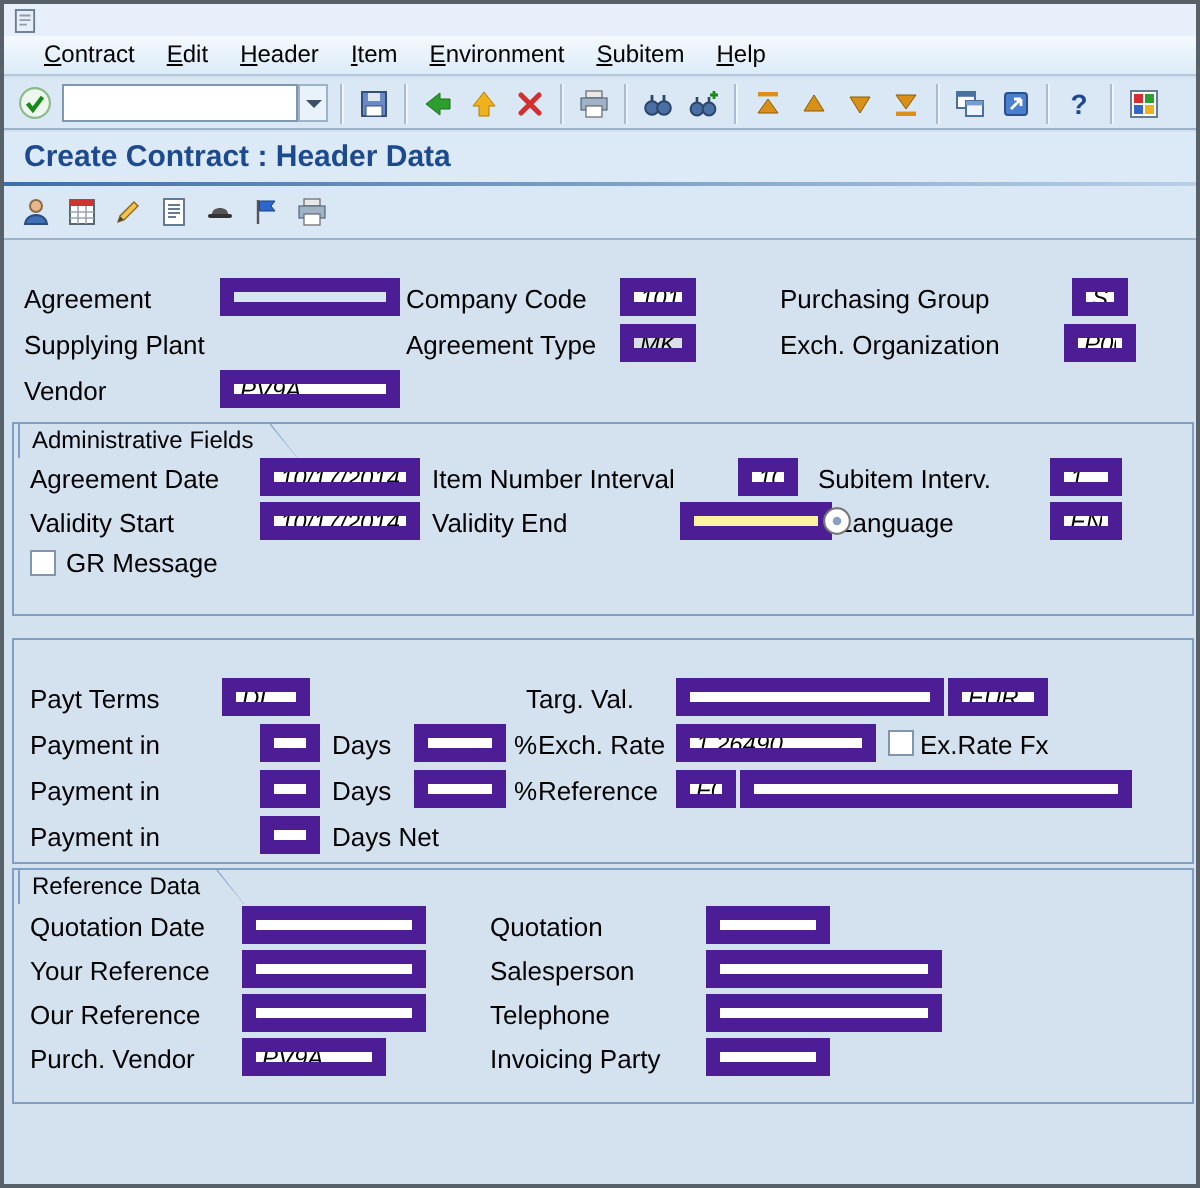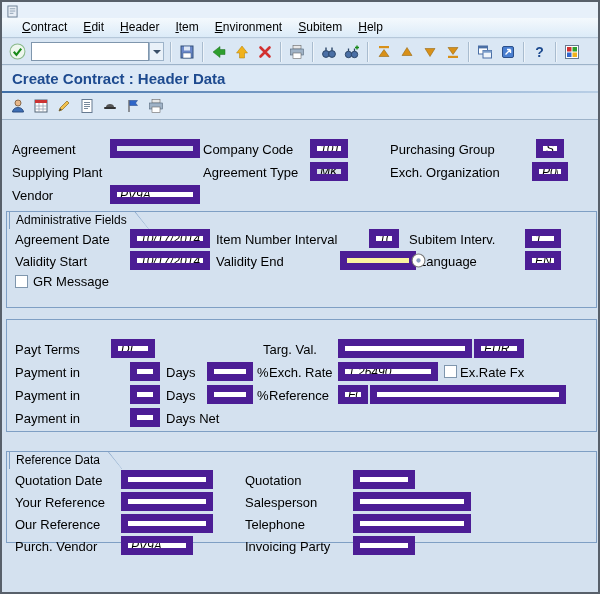--- a/index.html
+++ b/index.html
@@ -319,21 +319,21 @@
       <span class="lbl" style="left:250px;top:68px">%</span>
       <span class="lbl" style="left:262px;top:68px">Reference</span>
       <input class="fld" style="left: 331px; top: 65px; width: 30px;" value="F0">
       <input class="fld" style="left: 363px; top: 65px; width: 196px;" value="">
 
       <span class="lbl" style="left:8px;top:91px">Payment in</span>
       <input class="fld" style="left: 123px; top: 88px; width: 30px;" value="">
       <span class="lbl" style="left:159px;top:91px">Days Net</span>
     </div>
 
-    <div class="tray" style="left:4px;top:331px;width:591px;height:92px">
+    <div class="tray" style="left:4px;top:314px;width:591px;height:118px">
       <div class="tray-tab">
         <span class="tray-tab-in">Reference Data</span>
       </div>
       <span class="lbl" style="left:8px;top:21px">Quotation Date</span>
       <input class="fld" style="left: 114px; top: 18px; width: 92px;" value="">
       <span class="lbl" style="left:238px;top:21px">Quotation</span>
       <input class="fld" style="left: 346px; top: 18px; width: 62px;" value="">
 
       <span class="lbl" style="left:8px;top:43px">Your Reference</span>
       <input class="fld" style="left: 114px; top: 40px; width: 92px;" value="">

